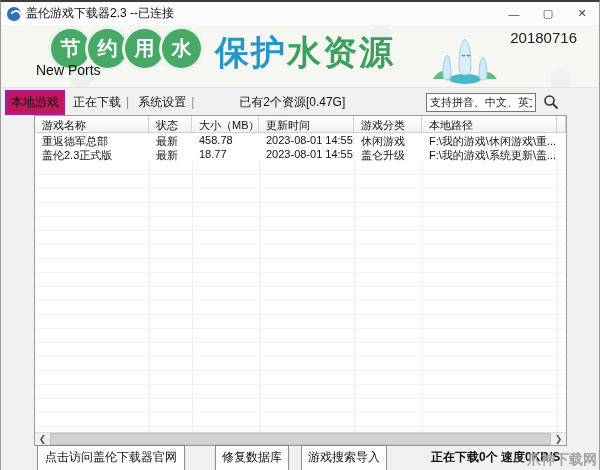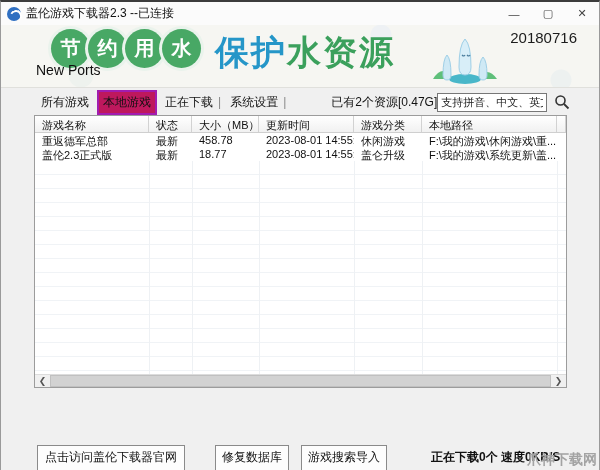--- a/index.html
+++ b/index.html
@@ -37,21 +37,21 @@
   .tab { padding:2px 4px; margin-left:4px; cursor:default; white-space:nowrap; }
   .tab.selected { border:2px solid #a21caf; background:#be185d;text-align:center; }
   .tab-sep { color:#888; margin:0 1px; }
   .tabbar .first { margin-left:36px; }
   .resource-text { margin-left:44px; font-size:12px; color:#111; white-space:nowrap; }
   .search-wrap { margin-left:auto; margin-right:40px; display:flex; align-items:center; }
   .search-input { width:110px; height:19px; border:1px solid #777; background:#fff; font-size:11px; padding:0 3px; color:#222;
     font-family:"Liberation Sans","DejaVu Sans",sans-serif; }
   .mag { margin-left:7px; width:16px; height:16px; }
   
-  .table { position:absolute; left:33px; top:113px; width:533px; height:273px; background:#be185d; border:1px solid #9c9c9c; }
+  .table { position:absolute; left:33px; top:113px; width:533px; height:331px; background:#be185d; border:1px solid #9c9c9c; }
   .thead { display:flex; height:17px; background:linear-gradient(#ffffff,#f1f1f1); border-bottom:1px solid #cfcfcf; font-size:11px; color:#111; }
   .th { padding:2px 0 0 7px; border-right:1px solid #d2d2d2; white-space:nowrap; overflow:hidden; }
   .tbody { position:absolute; left:0; right:0; top:17px; bottom:13px; overflow:hidden;
     background:repeating-linear-gradient(to bottom, #ffffff 0 13px, #f0f3f6 13px 14px); }
   .vline { position:absolute; top:0; bottom:0; width:1px; background:#eef1f4; }
   .trow { position:absolute; left:0; right:0; height:14px; display:flex; font-size:11px; color:#111; background:#fff; }
   .td { padding:1px 0 0 7px; white-space:nowrap; overflow:hidden; }
   .c0{width:114px;} .c1{width:43px;} .c2{width:67px;} .c3{width:95px;} .c4{width:68px;} .c5{width:135px;} .c6{flex:1;}
   .hscroll { position:absolute; left:0; right:0; bottom:0; height:13px; background:#f0f0f0; border-top:1px solid #dcdcdc; display:flex; }
   .hs-arrow { width:15px; height:100%; display:flex; align-items:center; justify-content:center; font-size:9px; color:#555; background:#f0f0f0; }
@@ -99,21 +99,20 @@
       <path d="M14 42 Q14 26 18 22 Q22 26 22 42 Q22 47 18 47 Q14 47 14 42" fill="#cfe9f5" stroke="#9fcfe6"></path>
       <path d="M30 34 Q30 12 36 6 Q42 12 42 34 Q42 42 36 42 Q30 42 30 34" fill="#d8eef8" stroke="#9fcfe6"></path>
       <path d="M50 42 Q50 28 54 24 Q58 28 58 42 Q58 47 54 47 Q50 47 50 42" fill="#cfe9f5" stroke="#9fcfe6"></path>
       <path d="M33 22 q2 2 3 0 M38 22 q2 2 3 0" stroke="#4a7c9c" fill="none" stroke-width="1.2"></path>
     </svg>
     <div class="banner-date">20180716</div>
     <div class="new-ports">New Ports</div>
   </div>
 
   <div class="tabbar">
-    <div class="tab first">所有游戏</div>
     <div class="tab selected">本地游戏</div>
     <div class="tab">正在下载</div>
       <span class="tab-sep">|</span>
     <div class="tab">系统设置</div>
       <span class="tab-sep">|</span>
     <div class="resource-text">已有2个资源[0.47G]</div>
     <div class="search-wrap">
       <input class="search-input" value="支持拼音、中文、英文" style="">
       <svg class="mag" viewBox="0 0 16 16">
         <circle cx="6.5" cy="6.5" r="4.5" fill="none" stroke="#333" stroke-width="1.6"></circle>

